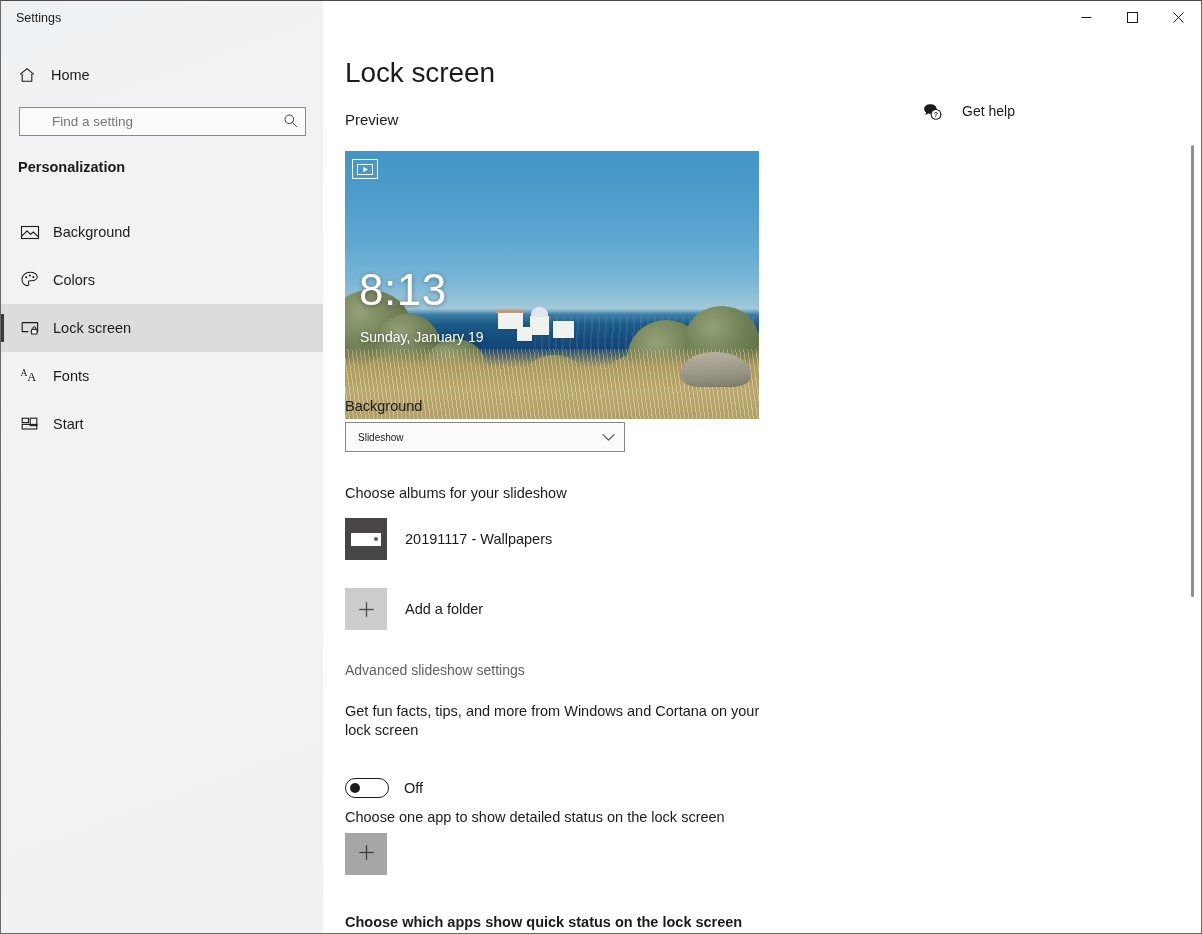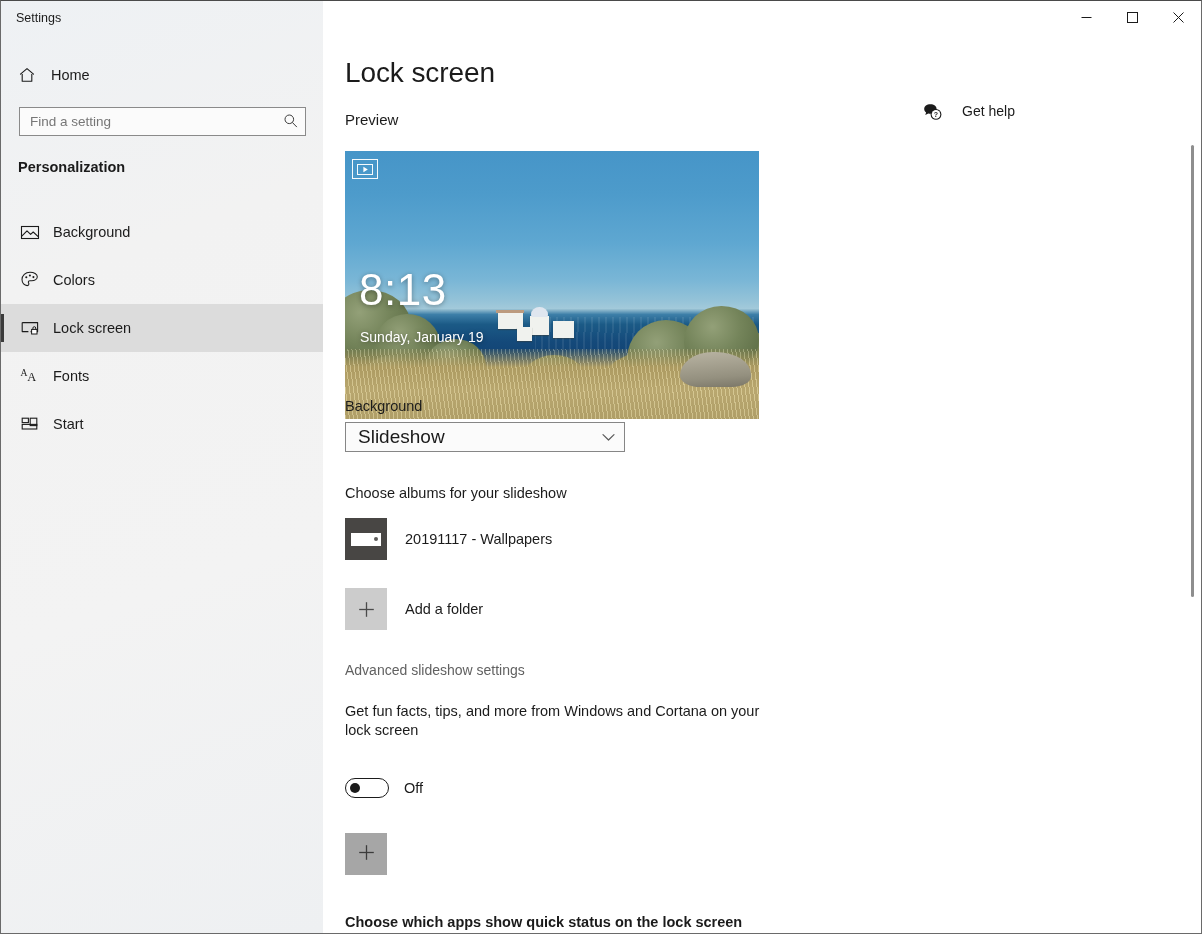--- a/index.html
+++ b/index.html
@@ -56,21 +56,21 @@
     cursor: default;
   }
   .home-ico { width: 22px; display: flex; align-items: center; justify-content: flex-start; }
   .home-label { font-size: 14.5px; color: #1b1b1b; margin-left: 11px; }
 
   .search-wrap {
     position: absolute; left: 18px; top: 106px;
     width: 287px; height: 29px;
     background: #fbfbfb;
     border: 1px solid #8a8a8a;
-    display: flex; align-items: center;
+    display: flex; align-items: center; padding-left: 22px;
   }
   .search-input {
     border: 0; outline: none; background: transparent;
     flex: 1; height: 100%;
     padding: 0 8px 0 10px;
     font-family: "Liberation Sans", sans-serif;
     font-size: 13.5px; color: #303030;
   }
   .search-input::placeholder { color: #767676; }
   .search-btn {
@@ -241,21 +241,21 @@
   }
   .bg-select {
     position: absolute; left: 22px; top: 389px;
     width: 280px; height: 30px;
     background: #fbfbfb;
     border: 1px solid #868686;
     display: flex; align-items: center; justify-content: space-between;
     padding: 0 9px 0 12px;
     cursor: default;
   }
-  .bg-select-value { font-size: 19px; color: #1b1b1b; }
+  .bg-select-value { font-size: 10px; color: #1b1b1b; }
 
   .albums-label {
     position: absolute; left: 22px; top: 452px;
     font-size: 14.5px; color: #1b1b1b;
   }
   .album-list { position: absolute; left: 22px; top: 476px; width: 420px; }
   .album-row {
     display: flex; align-items: center;
     height: 60px; margin-bottom: 10px;
     cursor: default;
@@ -565,20 +565,21 @@
     <div class="adv-link">Advanced slideshow settings</div>
 
     <div class="fun-facts-text">Get fun facts, tips, and more from Windows and Cortana on your lock screen</div>
     <div class="toggle-row">
       <div class="toggle">
         <span class="toggle-knob"></span>
       </div>
       <span class="toggle-state">Off</span>
     </div>
 
+    <div class="detail-status-label">Choose one app to show detailed status on the lock screen</div>
     <div class="detail-app-tile">
       <span>
         <svg width="19" height="19" viewBox="0 0 19 19" aria-hidden="true">
           <line x1="9.5" y1="2.2" x2="9.5" y2="16.8" stroke="#3c3c3c" stroke-width="1.3"></line>
           <line x1="2.2" y1="9.5" x2="16.8" y2="9.5" stroke="#3c3c3c" stroke-width="1.3"></line>
         </svg>
       </span>
     </div>
 
     <div class="quick-status-label">Choose which apps show quick status on the lock screen</div>

